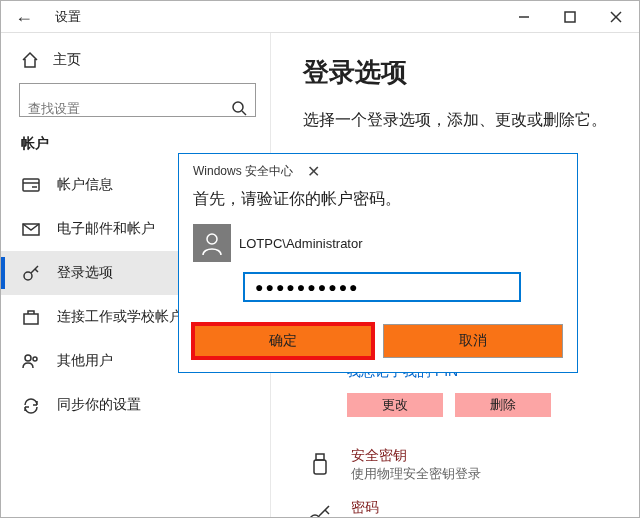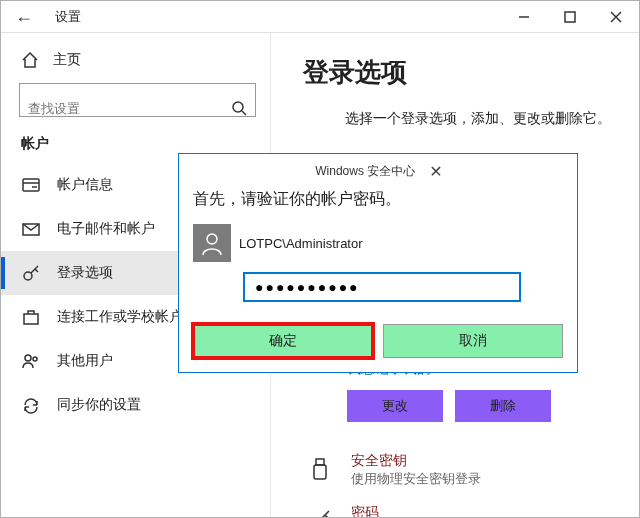--- a/index.html
+++ b/index.html
@@ -16,39 +16,39 @@
 .home svg { margin-right: 14px; }
 .searchbox { margin: 0 14px 18px 18px; border: 1px solid #999; height: 34px; display: flex; align-items: flex-end; padding: 0 8px; color: #555; font-size: 13px; }
 .searchbox input { flex: 1; border: none; outline: none; font-size: 13px; background: transparent; }
 .section-header { padding: 0 20px 10px 20px; font-size: 14px; font-weight: 600; color: #222; }
 .navitem { display: flex; align-items: center; padding: 12px 16px 12px 20px; font-size: 14px; color: #222; position: relative; }
 .navitem.active::before { content:''; position:absolute; left:0; top:6px; bottom:6px; width:4px; background:#0a5fd1; }
 .navitem.active { background: #e8e8e8; }
 .navitem .ic { width: 20px; height: 20px; margin-right: 16px; display: flex; align-items: center; justify-content: center; }
 .main { flex: 1; padding: 22px 28px 0 32px; position: relative; }
 .main h1 { font-size: 26px; font-weight: 600; margin-bottom: 20px; color: #222; }
-.main .sub { font-size: 14px; color: #222; margin-bottom: 18px; text-align: right; }
+.main .sub { font-size: 16px; color: #222; margin-bottom: 18px; }
 .option { display: flex; align-items: flex-start; gap: 14px; padding: 8px 0; }
 .option .oic { width: 34px; height: 34px; display: flex; align-items: center; justify-content: center; }
 .option .ot { font-size: 14px; color: #7f1d1d; }
 .option .od { font-size: 13px; color: #666; }
 .pinlink { color: #0066cc; font-size: 14px; margin: 4px 0 12px 44px; display: inline-block; }
 .btnrow { margin-left: 44px; display: flex; gap: 12px; margin-bottom: 22px; }
-.btnrow button { width: 96px; height: 32px; background: #8b5cf6; border: none; font-size: 13px; color: #222; }
+.btnrow button { width: 96px; height: 24px; background: #fca5a5; border: none; font-size: 13px; color: #222; }
 .dialog { position: absolute; left: 177px; top: 152px; width: 400px; border: 1px solid #0078d4; background: #fff; z-index: 100; }
-.dlg-title { display: flex; justify-content: center; align-items: center; padding: 8px 12px 4px 14px; font-size: 12px; color: #333; gap: 14px; }
+.dlg-title { display: flex; justify-content: flex-start; align-items: center; padding: 8px 12px 4px 14px; font-size: 12px; color: #333; gap: 14px; }
 .dlg-title .x { font-size: 16px; color: #444; cursor: pointer; }
 .dlg-msg { padding: 4px 14px 14px 14px; font-size: 16px; color: #222; }
 .dlg-user { display: flex; align-items: center; padding: 0 14px 10px 14px; gap: 8px; }
 .dlg-user .avatar { width: 38px; height: 38px; background: #7b7b7b; display: flex; align-items: center; justify-content: center; }
 .dlg-user .uname { font-size: 13px; color: #222; }
 .dlg-pw { margin: 0 14px 22px 64px; }
 .dlg-pw input { width: 278px; height: 30px; border: 2px solid #0078d4; padding: 0 10px; font-size: 14px; letter-spacing: 2px; }
 .dlg-btns { display: flex; gap: 10px; padding: 0 14px 14px 14px; }
-.dlg-btns button { flex: 1; height: 34px; background: #86efac; border: 1px solid #999; font-size: 14px; color: #222; }
+.dlg-btns button { flex: 1; height: 34px; background: #f97316; border: 1px solid #999; font-size: 14px; color: #222; }
 .dlg-btns button.ok { outline: 4px solid #e11; outline-offset: -2px; }
 svg { stroke: #333; fill: none; stroke-width: 1.5; }
 </style>
 </head>
 <body>
 
 <div class="titlebar">
   <div class="titlebar-left">
     <div class="back">←</div>
     <div class="title">设置</div>

